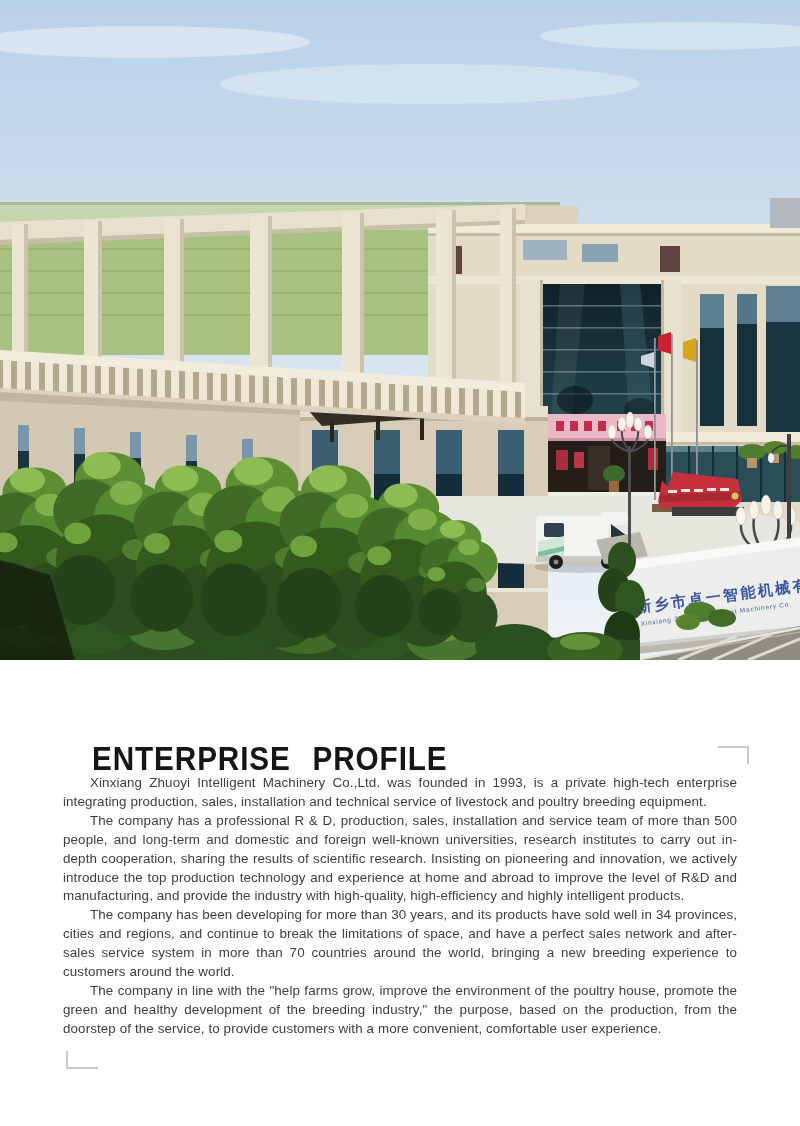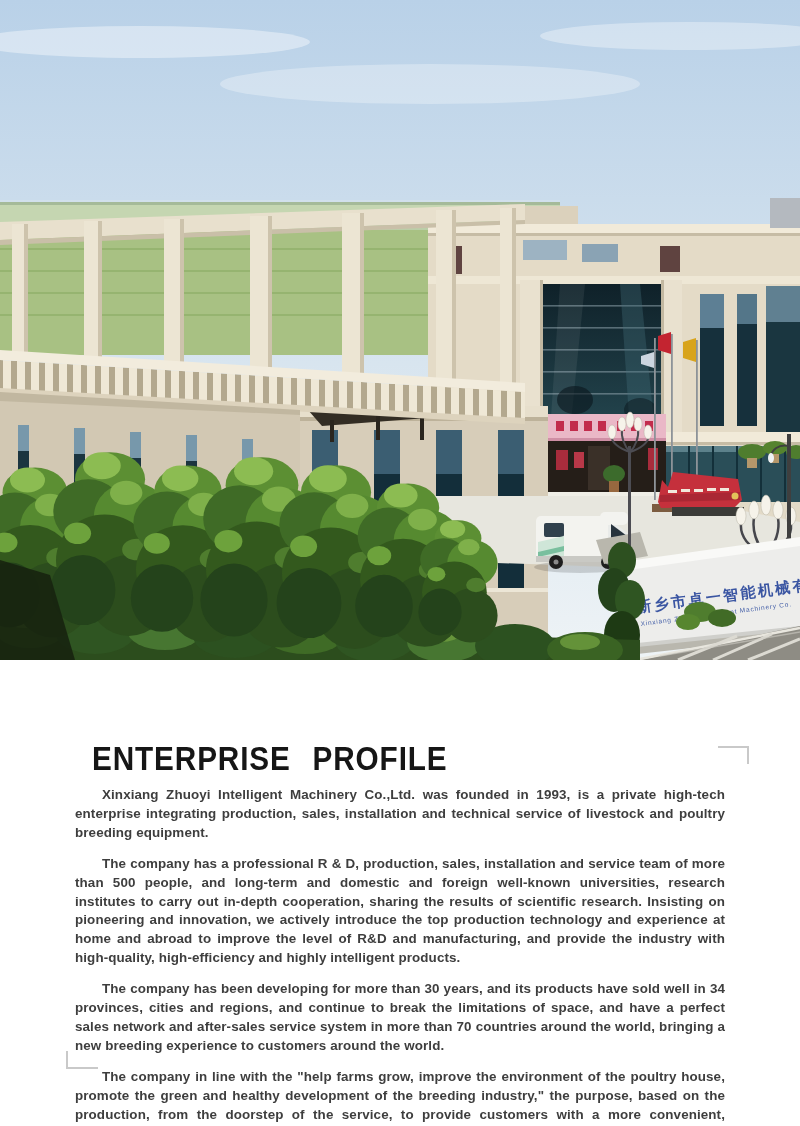--- a/index.html
+++ b/index.html
@@ -22,21 +22,21 @@
   }
   .corner-bl{
     position:absolute;left:66px;top:1051px;width:30px;height:16px;
     border-left:2px solid #c9c9c9;border-bottom:2px solid #c9c9c9;
   }
   .body-text{
     position:absolute;left:63px;top:774px;width:674px;
     font-size:13.4px;line-height:18.9px;color:#3e3e3e;
     text-align:justify;letter-spacing:.1px;
   }
-  .body-text p{margin:12px;text-indent:27px;font-weight:bold;}
+  .body-text p{margin:0;text-indent:27px;}
   .cjk{font-weight:bold;}
 </style>
 </head>
 <body>
 
 <div class="page">
 
   <div class="photo-wrap">
   <svg width="800" height="660" viewBox="0 0 800 660" xmlns="http://www.w3.org/2000/svg">
     <defs>

